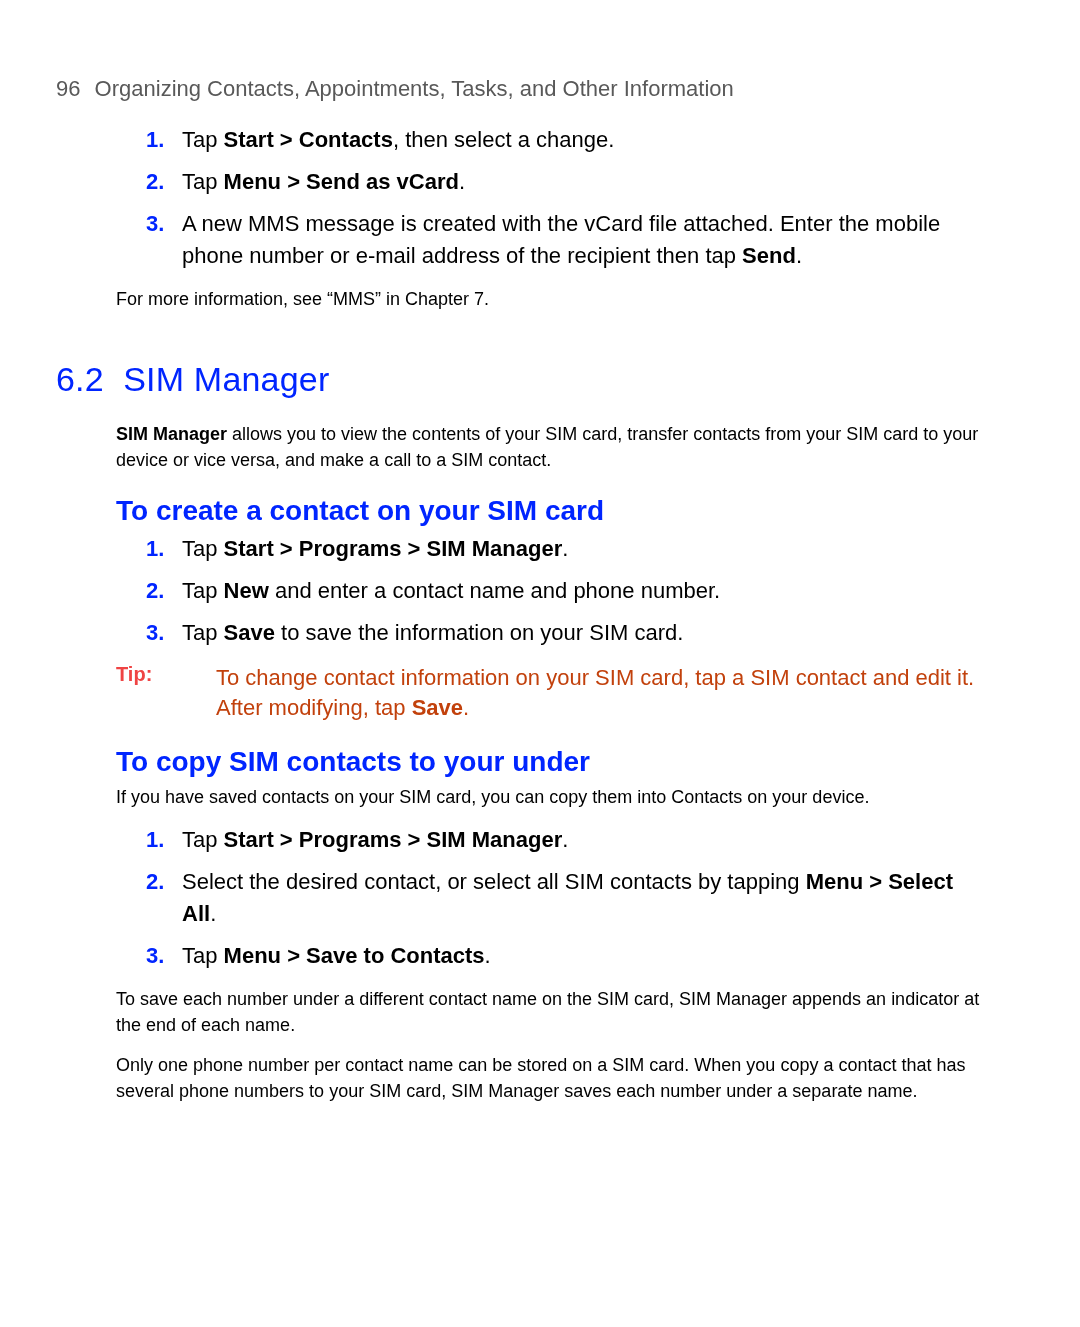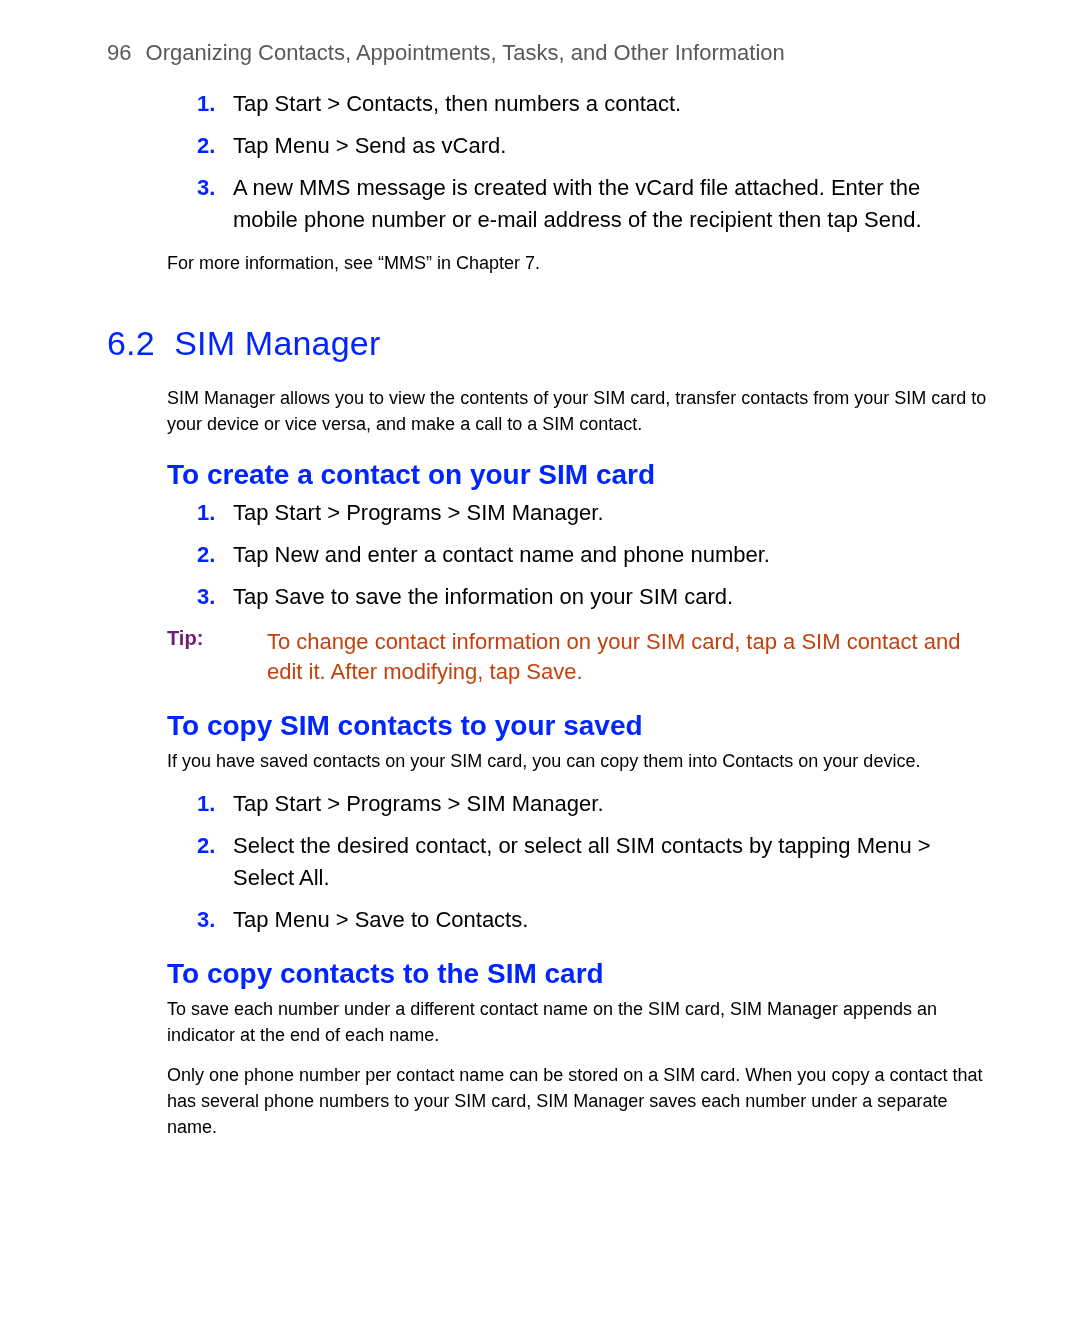--- a/index.html
+++ b/index.html
@@ -4,22 +4,23 @@
 <style>
   body {
     margin: 0;
     padding: 0;
     background: #ffffff;
     font-family: "Segoe UI", "Myriad Pro", Arial, sans-serif;
     color: #000000;
     width: 1080px;
   }
   .page {
-    padding: 40px 90px 60px 107px;
+    padding: 40px 90px 60px 56px;
     box-sizing: border-box;
+    margin-top: 36px;
   }
   .header-line {
     font-size: 22px;
     color: #595959;
     margin-bottom: 22px;
   }
   .header-line .pagenum {
     margin-right: 8px;
   }
   .content {
@@ -61,50 +62,50 @@
     font-weight: 700;
     font-size: 28px;
     margin: 22px 0 6px 0;
   }
   .tip-row {
     display: flex;
     gap: 28px;
     margin: 14px 0 20px 0;
   }
   .tip-label {
-    color: #701a75;
+    color: #ef4444;
     font-weight: 700;
     font-size: 20px;
     flex: 0 0 auto;
     width: 72px;
   }
   .tip-body {
     color: #c2410c;
     font-size: 22px;
     line-height: 1.4;
     flex: 1 1 auto;
   }
-  b { font-weight: 400; }
+  b { font-weight: 700; }
 </style>
 </head>
 <body>
 
 <div class="page">
 
   <div class="header-line">
     <span class="pagenum">96</span>
     <span>Organizing Contacts, Appointments, Tasks, and Other Information</span>
   </div>
 
   <div class="content">
 
     <ol class="steps">
       <li>
         <span class="num">1.</span>
-        <span>Tap </span><b>Start &gt; Contacts</b><span>, then numbers a contact.</span>
+        <span>Tap </span><b>Start &gt; Contacts</b><span>, then select a change.</span>
       </li>
       <li>
         <span class="num">2.</span>
         <span>Tap </span><b>Menu &gt; Send as vCard</b><span>.</span>
       </li>
       <li>
         <span class="num">3.</span>
         <span>A new MMS message is created with the vCard file attached. Enter the mobile phone number or e-mail address of the recipient then tap </span><b>Send</b><span>.</span>
       </li>
     </ol>
@@ -135,35 +136,34 @@
       </li>
     </ol>
 
     <div class="tip-row">
       <div class="tip-label">Tip:</div>
       <div class="tip-body">
         <span>To change contact information on your SIM card, tap a SIM contact and edit it. After modifying, tap </span><b>Save</b><span>.</span>
       </div>
     </div>
 
-    <h3 class="sub">To copy SIM contacts to your saved</h3>
+    <h3 class="sub">To copy SIM contacts to your under</h3>
     <p class="para">If you have saved contacts on your SIM card, you can copy them into Contacts on your device.</p>
     <ol class="steps">
       <li>
         <span class="num">1.</span>
         <span>Tap </span><b>Start &gt; Programs &gt; SIM Manager</b><span>.</span>
       </li>
       <li>
         <span class="num">2.</span>
         <span>Select the desired contact, or select all SIM contacts by tapping </span><b>Menu &gt; Select All</b><span>.</span>
       </li>
       <li>
         <span class="num">3.</span>
         <span>Tap </span><b>Menu &gt; Save to Contacts</b><span>.</span>
       </li>
     </ol>
 
-    <h3 class="sub">To copy contacts to the SIM card</h3>
     <p class="para">To save each number under a different contact name on the SIM card, SIM Manager appends an indicator at the end of each name.</p>
     <p class="para">Only one phone number per contact name can be stored on a SIM card. When you copy a contact that has several phone numbers to your SIM card, SIM Manager saves each number under a separate name.</p>
 
   </div>
 </div>
 
 </body></html>

